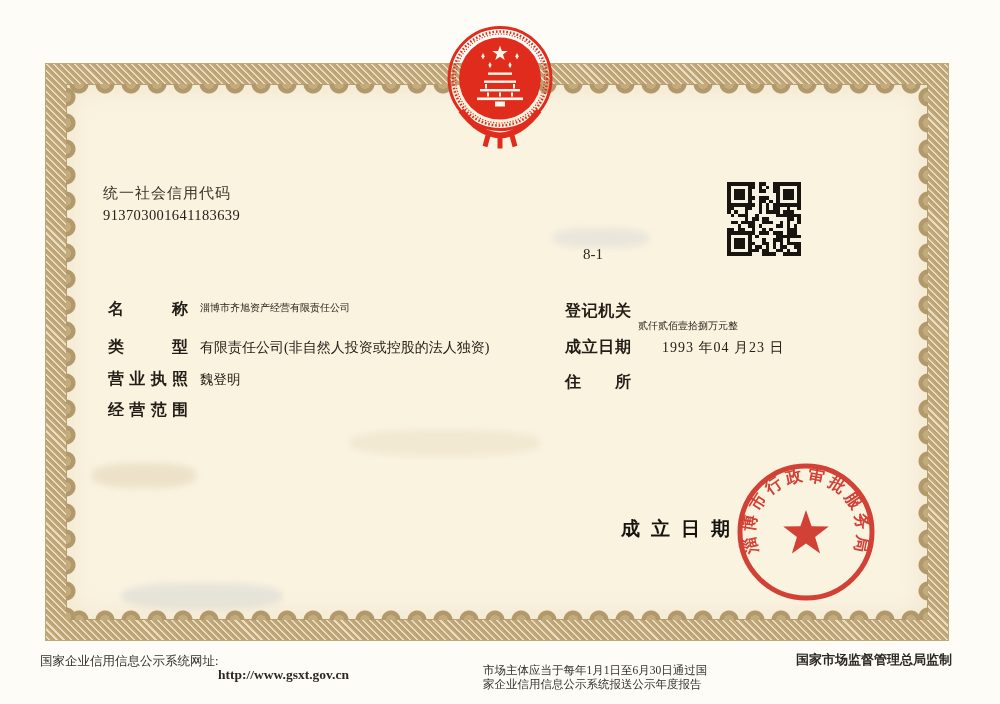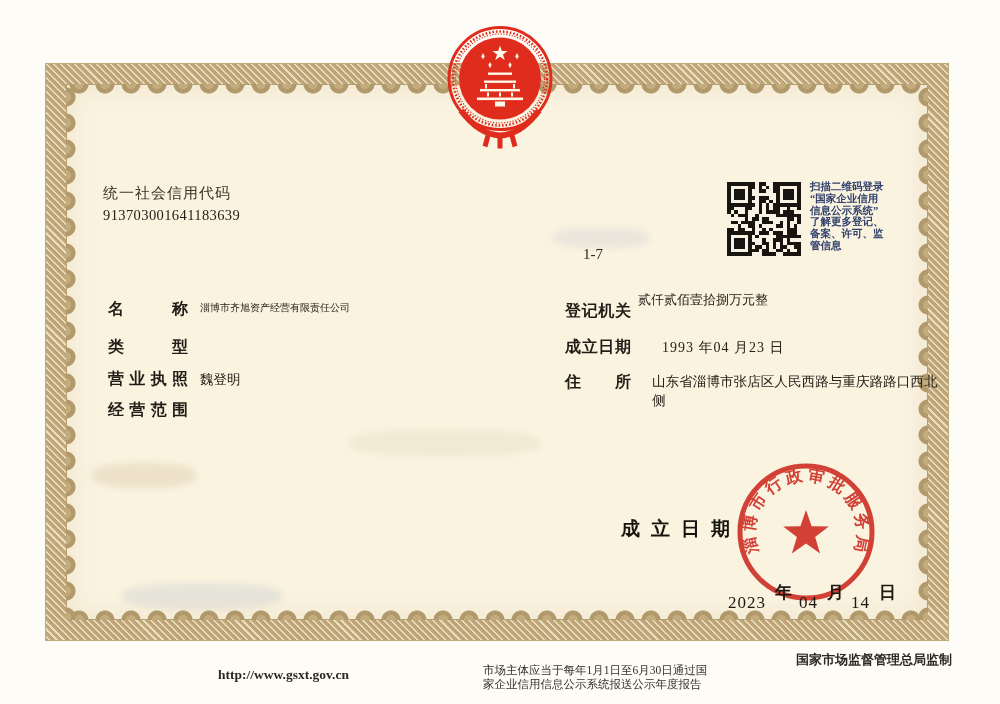--- a/index.html
+++ b/index.html
@@ -68,21 +68,21 @@
   
   .flabel{position:absolute;font-size:16px;font-weight:600;color:#221d16;
     text-align:justify;text-align-last:justify;}
   .lv{position:absolute;color:#262019;}
   .lab-l{left:108px;width:80px;}
   .lab-r{left:565px;width:66px;}
   .y-name{top:299px;}   .v-name{left:200px;top:301px;font-size:10px;}
   .y-type{top:337px;}   .v-type{left:200px;top:339px;font-size:14px;}
   .y-legal{top:369px;}  .v-legal{left:200px;top:371px;font-size:13.5px;}
   .y-scope{top:400px;}  .v-scope{left:200px;top:401px;width:345px;font-size:12.8px;line-height:17.2px;white-space:pre-line;}
-  .y-cap{top:301px;}    .v-cap{left:638px;top:291px;font-size:13px;}
+  .y-cap{top:301px;}    .v-cap{left:638px;top:319px;font-size:10px;}
   .y-est{top:337px;}    .v-est{left:662px;top:339px;font-size:14px;letter-spacing:1px;}
   .y-addr{top:372px;}   .v-addr{left:652px;top:373px;width:288px;font-size:13.6px;line-height:18.5px;}
 
   
   .reg-label{position:absolute;left:621px;top:516px;font-size:19px;font-weight:700;
     letter-spacing:11px;color:#17140f;}
   .seal{position:absolute;left:731px;top:455px;width:150px;height:154px;opacity:.92;}
   .issue-date{position:absolute;left:728px;top:581px;font-size:17px;color:#1c1812;white-space:nowrap;}
   .issue-date .num{position:relative;top:10px;letter-spacing:1px;}
   .issue-date .ch{position:relative;top:0;font-weight:700;margin:0 7px 0 9px;}
@@ -135,21 +135,21 @@
       <rect x="54" y="79" width="10" height="5"></rect>
       <rect x="46" y="70" width="2" height="4"></rect>
       <rect x="58" y="70" width="2" height="4"></rect>
       <rect x="70" y="70" width="2" height="4"></rect>
     </g>
   </svg>
 
   <div class="credit-label">统一社会信用代码</div>
   <div class="credit-code">913703001641183639</div>
 
-  <div class="pageno">1-7</div>
+  <div class="pageno">8-1</div>
 
   <div class="qr">
       <i style="grid-row:1;grid-column:1"></i>
       <i style="grid-row:1;grid-column:2"></i>
       <i style="grid-row:1;grid-column:3"></i>
       <i style="grid-row:1;grid-column:4"></i>
       <i style="grid-row:1;grid-column:5"></i>
       <i style="grid-row:1;grid-column:6"></i>
       <i style="grid-row:1;grid-column:7"></i>
       <i style="grid-row:1;grid-column:8"></i>
@@ -388,60 +388,52 @@
       <i style="grid-row:21;grid-column:11"></i>
       <i style="grid-row:21;grid-column:12"></i>
       <i style="grid-row:21;grid-column:13"></i>
       <i style="grid-row:21;grid-column:14"></i>
       <i style="grid-row:21;grid-column:17"></i>
       <i style="grid-row:21;grid-column:18"></i>
       <i style="grid-row:21;grid-column:19"></i>
       <i style="grid-row:21;grid-column:20"></i>
       <i style="grid-row:21;grid-column:21"></i>
     </div>
-  <div class="qr-caption">扫描二维码登录
-“国家企业信用
-信息公示系统”
-了解更多登记、
-备案、许可、监
-管信息</div>
 
   <div class="flabel lab-l y-name">名称</div>
   <div class="lv v-name">淄博市齐旭资产经营有限责任公司</div>
 
   <div class="flabel lab-l y-type">类型</div>
+  <div class="lv v-type">有限责任公司(非自然人投资或控股的法人独资)</div>
 
   <div class="flabel lab-l y-legal">营业执照</div>
   <div class="lv v-legal">魏登明</div>
 
   <div class="flabel lab-l y-scope">经营范围</div>
 
   <div class="flabel lab-r y-cap">登记机关</div>
   <div class="lv v-cap">贰仟贰佰壹拾捌万元整</div>
 
   <div class="flabel lab-r y-est">成立日期</div>
   <div class="lv v-est">1993 年04 月23 日</div>
 
   <div class="flabel lab-r y-addr">住所</div>
-  <div class="lv v-addr">山东省淄博市张店区人民西路与重庆路路口西北侧</div>
 
   <div class="reg-label">成立日期</div>
 
   <svg class="seal" viewBox="0 0 150 152">
     <defs>
       <path id="sealArc" d="M 29.5 100.5 A 51.5 51.5 0 1 1 120.5 100.5" fill="none"></path>
     </defs>
     <circle cx="75" cy="76" r="66" fill="none" stroke="#cf3227" stroke-width="5"></circle>
     <polygon fill="#cf3227" points="75,54 80.6,70.2 97.8,70.6 84.1,81 89.1,97.4 75,87.6 60.9,97.4 65.9,81 52.2,70.6 69.4,70.2"></polygon>
     <text fill="#cf3227" font-size="16.5" font-weight="bold" font-family="Liberation Sans, DejaVu Sans, sans-serif">
       <textPath href="#sealArc" startOffset="5" textLength="200" lengthAdjust="spacing">淄博市行政审批服务局</textPath>
     </text>
   </svg>
 
-  <div class="issue-date">
-    <span class="num">2023</span><span class="ch">年</span><span class="num">04</span><span class="ch">月</span><span class="num">14</span><span class="ch">日</span>
-  </div>
-
+
+  <div class="f-weblabel">国家企业信用信息公示系统网址:</div>
   <div class="f-weburl">http://www.gsxt.gov.cn</div>
   <div class="f-middle">市场主体应当于每年1月1日至6月30日通过国
 家企业信用信息公示系统报送公示年度报告</div>
   <div class="f-right">国家市场监督管理总局监制</div>
 </div>
 
 </body></html>

